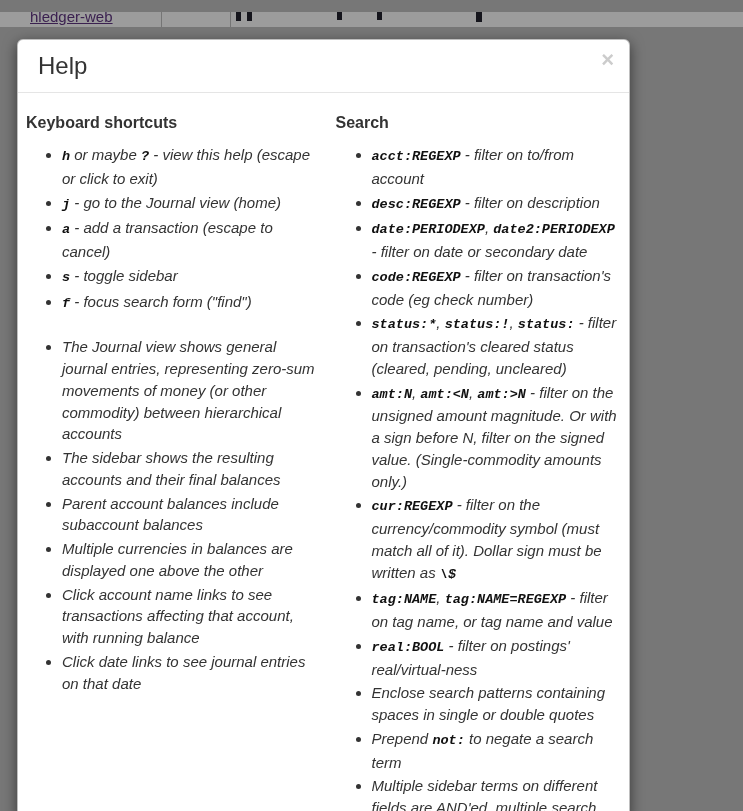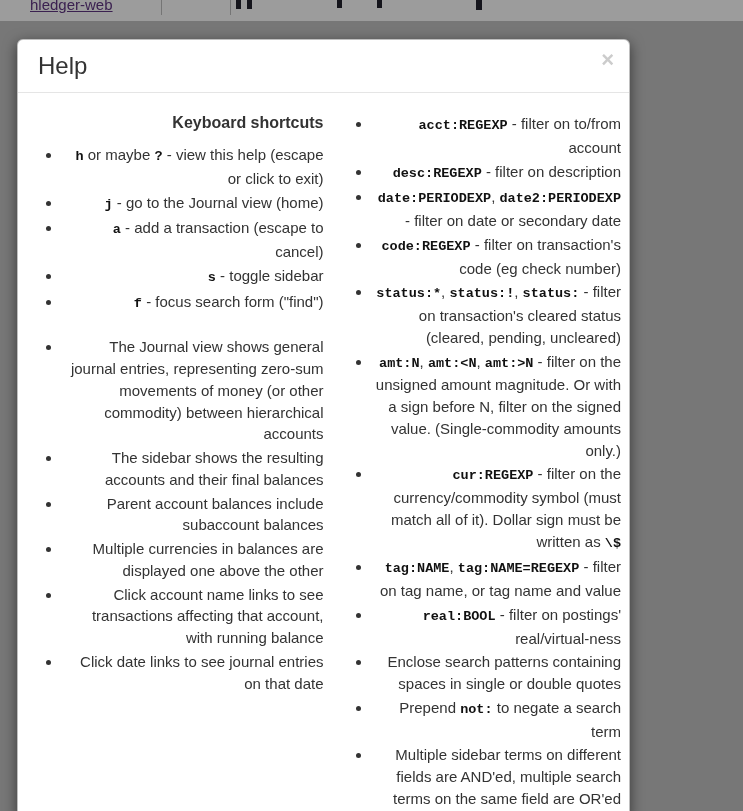--- a/index.html
+++ b/index.html
@@ -9,21 +9,21 @@
   }
   *{box-sizing:border-box;margin:0;padding:0;}
   html,body{width:743px;height:811px;overflow:hidden;}
   body{
     font-family:"Liberation Sans",sans-serif;
     background:var(--backdrop);
     position:relative;
   }
   
   .top-strip{
-    position:absolute;left:0;top:0;width:743px;height:21px;
+    position:absolute;left:0;top:12px;width:743px;height:15px;
     background:var(--backdrop-top);overflow:hidden;
   }
   .brand-link{
     position:absolute;left:30px;top:-4px;
     font-size:15px;color:var(--brand);text-decoration:underline;
     cursor:pointer;
   }
   .bg-vline{position:absolute;top:0;width:1px;height:15px;background:rgba(0,0,0,.25);}
   .vline-a{left:161px;} .vline-b{left:230px;}
   .bg-frag{position:absolute;top:0;background:#15151c;}
@@ -47,32 +47,32 @@
     position:absolute;top:9px;right:15px;
     background:none;border:none;cursor:pointer;
     font-family:"Liberation Sans",sans-serif;
     font-size:22px;font-weight:700;line-height:22px;color:var(--close);
   }
   .modal-body{
     display:flex;align-items:flex-start;
     padding:20px 8px 20px 8px;
     font-size:15px;line-height:21.75px;color:var(--text);
   }
-  .col{flex:1 1 50%;min-width:0;text-align:right;}
+  .col{flex:1 1 50%;min-width:0;}
   .col + .col{padding-left:12px;}
   .col h3{
     font-size:16px;font-weight:700;color:var(--heading);
     line-height:20px;margin:0 0 11px 0;
   }
   .col h3:not(:first-child){margin-top:24px;}
   .col ul{
     margin:0 0 22px 0;padding-left:36px;
     list-style:disc outside;
   }
-  .col li{margin:0 0 2px 0;}
+  .col li{margin:0 0 2px 0;font-style:italic;}
   .col code{
     font-family:"Liberation Mono","DejaVu Sans Mono",monospace;
     font-weight:700;font-size:13.5px;color:var(--code);
   }
 </style>
 </head>
 <body>
 
 <div class="top-strip">
   <a class="brand-link">hledger-web</a>
@@ -103,20 +103,21 @@
         <ul>
           <li>The Journal view shows general journal entries, representing zero-sum movements of money (or other commodity) between hierarchical accounts</li>
           <li>The sidebar shows the resulting accounts and their final balances</li>
           <li>Parent account balances include subaccount balances</li>
           <li>Multiple currencies in balances are displayed one above the other</li>
           <li>Click account name links to see transactions affecting that account, with running balance</li>
           <li>Click date links to see journal entries on that date</li>
         </ul>
       </div>
     <div class="col">
+        <h3>Search</h3>
         <ul>
           <li><code>acct:REGEXP</code> - filter on to/from account</li>
           <li><code>desc:REGEXP</code> - filter on description</li>
           <li><code>date:PERIODEXP</code>, <code>date2:PERIODEXP</code> - filter on date or secondary date</li>
           <li><code>code:REGEXP</code> - filter on transaction's code (eg check number)</li>
           <li><code>status:*</code>, <code>status:!</code>, <code>status:</code> - filter on transaction's cleared status (cleared, pending, uncleared)</li>
           <li><code>amt:N</code>, <code>amt:&lt;N</code>, <code>amt:&gt;N</code> - filter on the unsigned amount magnitude. Or with a sign before N, filter on the signed value. (Single-commodity amounts only.)</li>
           <li><code>cur:REGEXP</code> - filter on the currency/commodity symbol (must match all of it). Dollar sign must be written as <code>\$</code></li>
           <li><code>tag:NAME</code>, <code>tag:NAME=REGEXP</code> - filter on tag name, or tag name and value</li>
           <li><code>real:BOOL</code> - filter on postings' real/virtual-ness</li>

